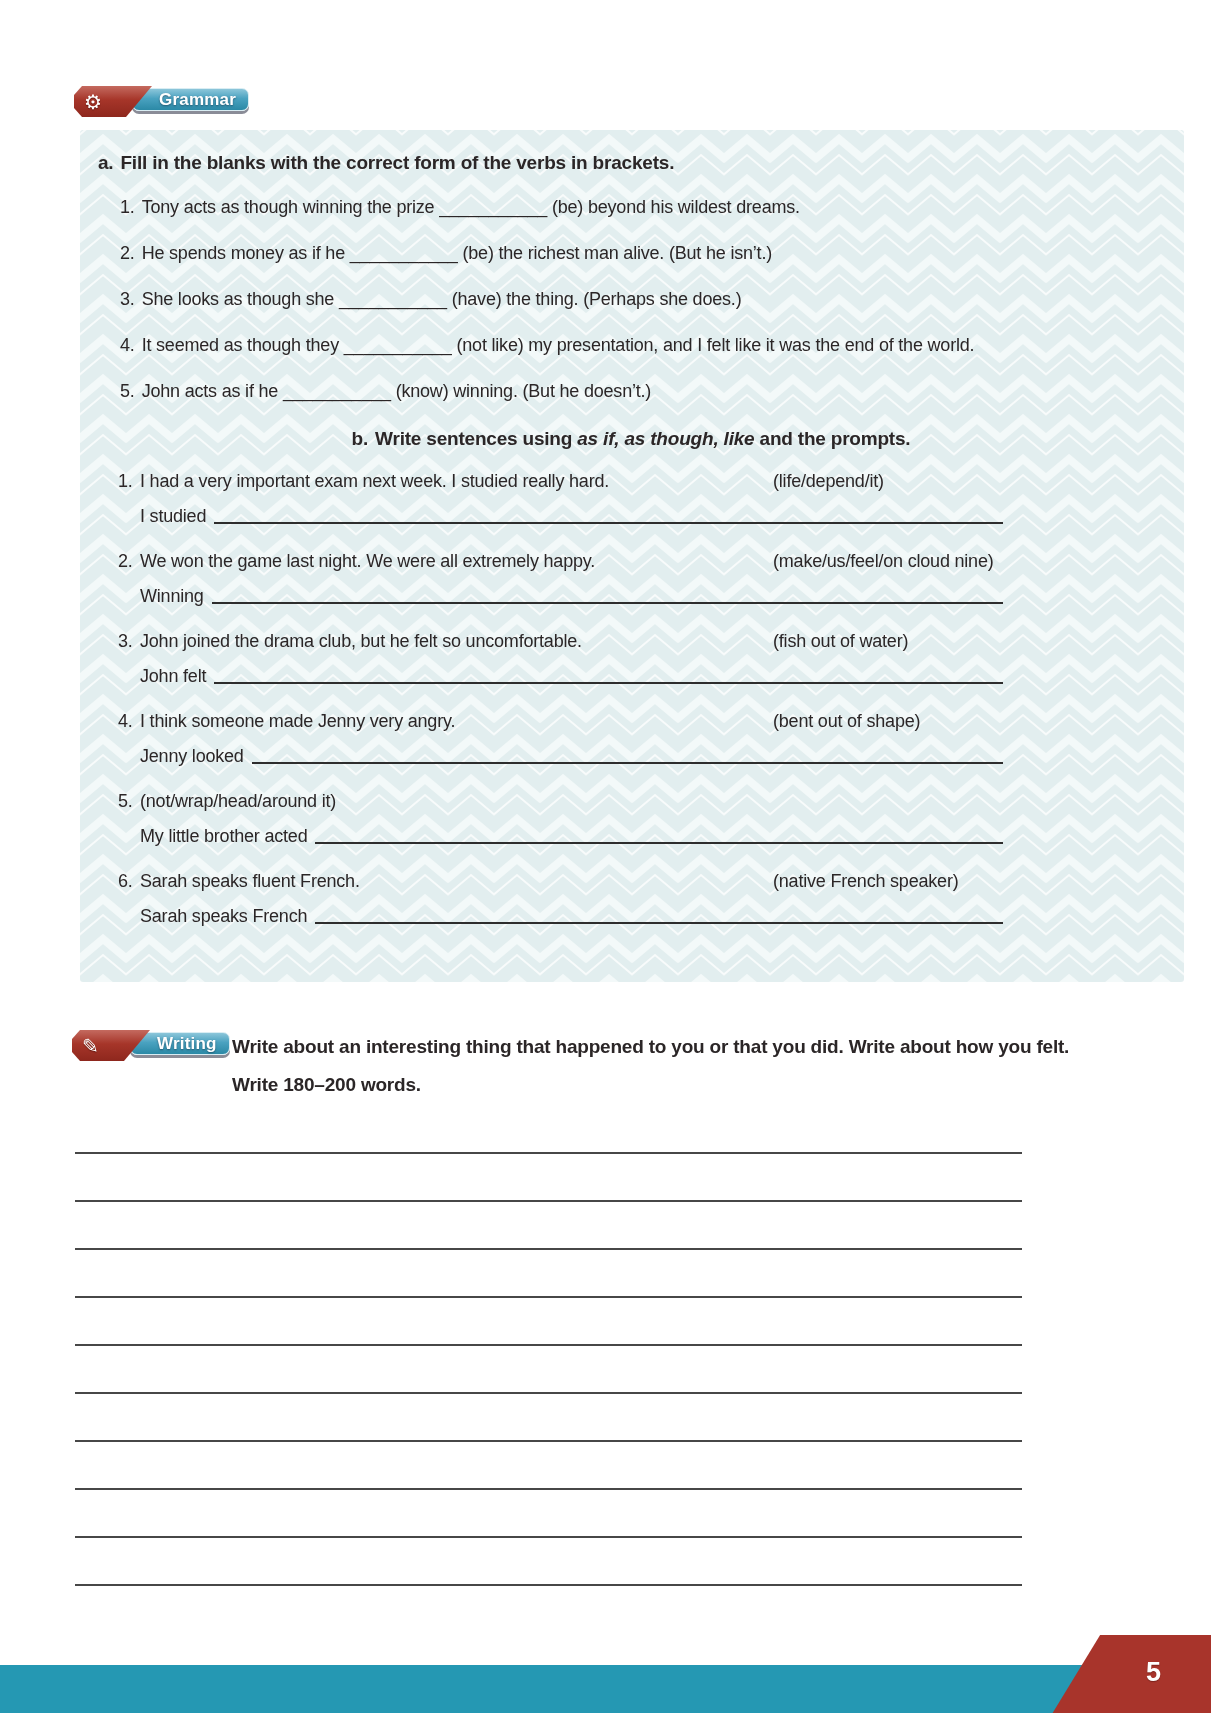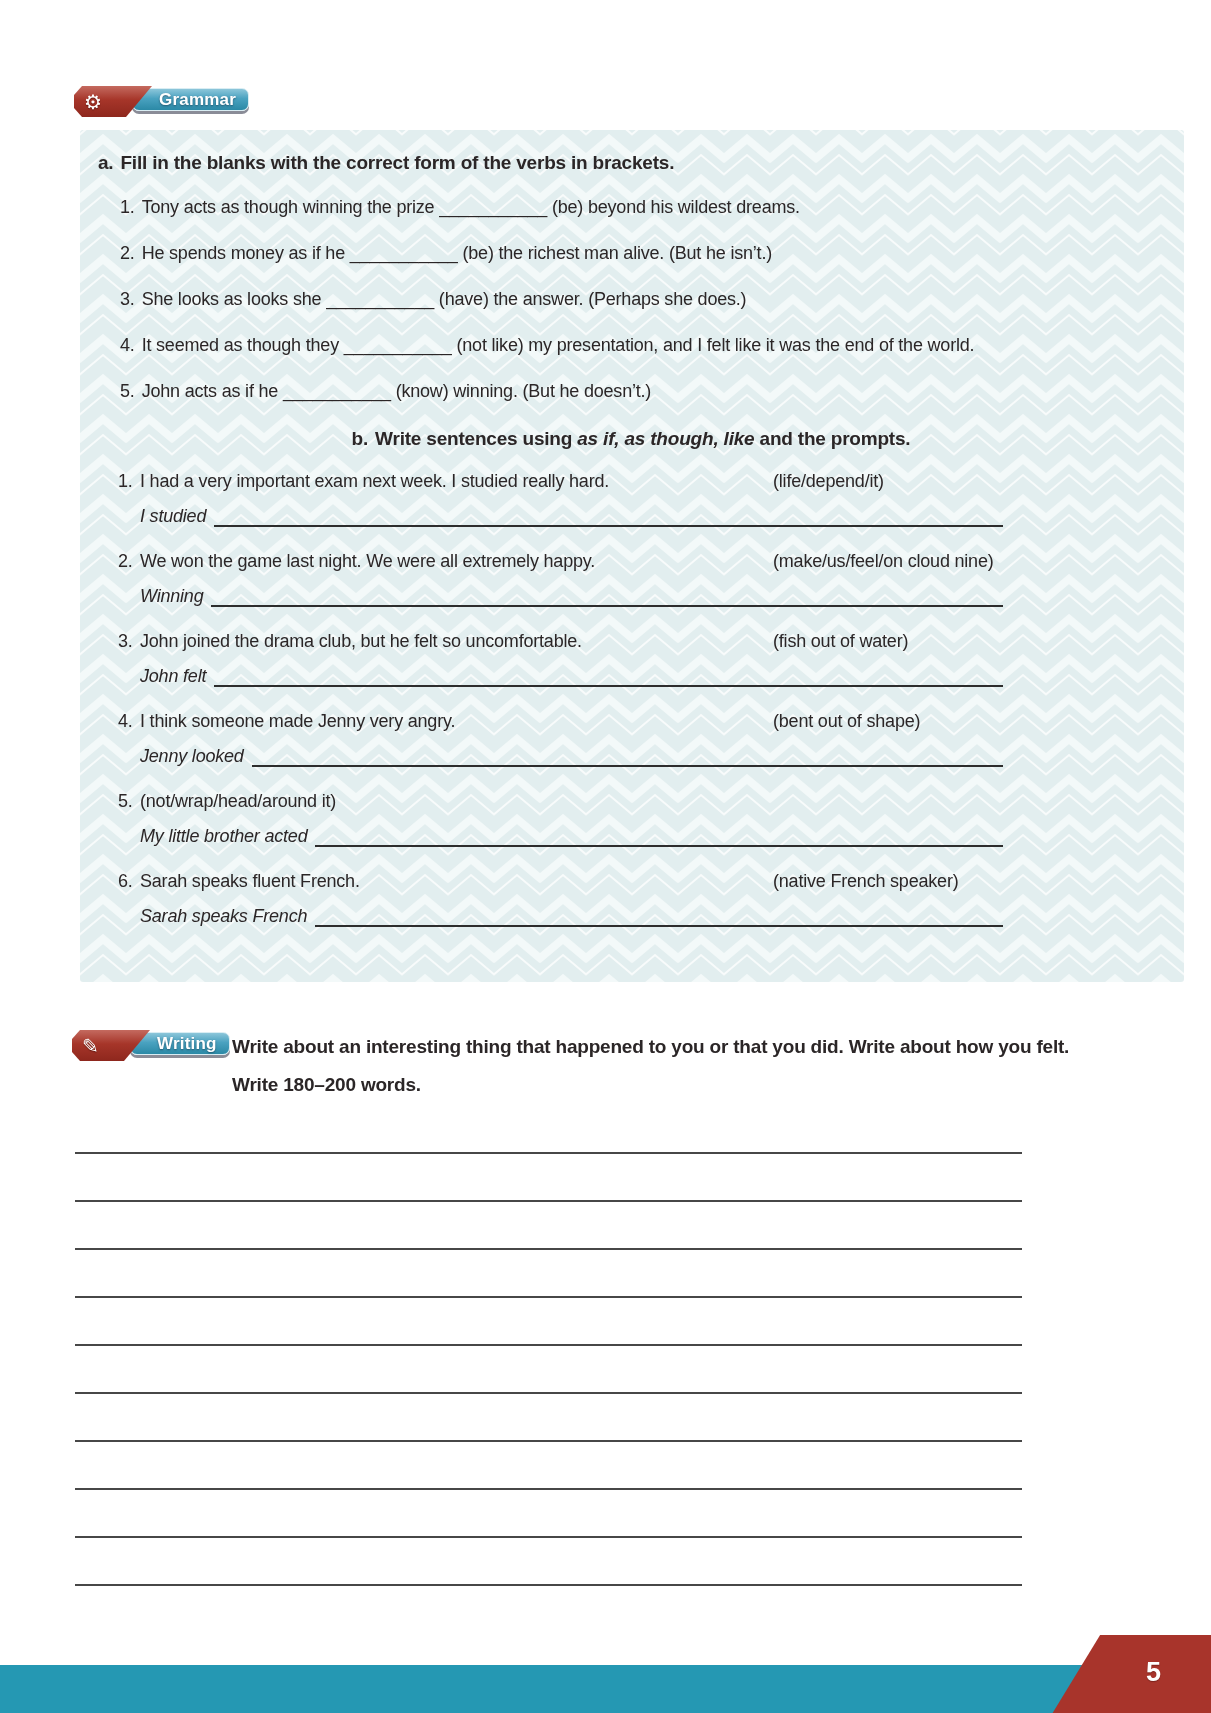--- a/index.html
+++ b/index.html
@@ -48,21 +48,21 @@
   .a-item{display:flex;line-height:22px;font-size:18px;letter-spacing:-.2px;margin-bottom:24px;margin-left:22px;}
   .item-num{flex:none;margin-right:7px;}
   .item-text{white-space:nowrap;}
   .ex-b-header{margin-top:26px;margin-bottom:20px;text-align:center;}
   .b-items{margin-left:20px;width:885px;}
   .b-item{margin-bottom:23px;}
   .b-row{display:flex;line-height:22px;font-size:18px;letter-spacing:-.2px;margin-bottom:14px;}
   .b-row .item-num{width:22px;margin-right:0;}
   .b-sentence{flex:none;width:633px;white-space:nowrap;}
   .b-prompt{white-space:nowrap;}
-  .b-answer{display:flex;align-items:flex-end;margin-left:22px;font-size:18px;letter-spacing:-.2px;line-height:21px;font-style:italic;}
+  .b-answer{display:flex;margin-left:22px;font-size:18px;letter-spacing:-.2px;line-height:21px;}
   .b-answer-start{flex:none;}
   .b-answer-line{flex:1;height:16px;border-bottom:2px solid #2d2d2d;margin-left:8px;}
   
   .writing-instructions{
     position:absolute;left:232px;top:1028px;width:960px;
     font-size:19px;font-weight:700;letter-spacing:-.2px;line-height:38px;
   }
   .ruled-lines{position:absolute;left:75px;top:1152px;width:947px;}
   .ruled-line{height:46px;border-top:2px solid #474747;}
   
@@ -113,21 +113,21 @@
         <div class="a-item">
           <span class="item-num">1.</span>
           <span class="item-text">Tony acts as though winning the prize ___________ (be) beyond his wildest dreams.</span>
         </div>
         <div class="a-item">
           <span class="item-num">2.</span>
           <span class="item-text">He spends money as if he ___________ (be) the richest man alive. (But he isn’t.)</span>
         </div>
         <div class="a-item">
           <span class="item-num">3.</span>
-          <span class="item-text">She looks as looks she ___________ (have) the answer. (Perhaps she does.)</span>
+          <span class="item-text">She looks as though she ___________ (have) the thing. (Perhaps she does.)</span>
         </div>
         <div class="a-item">
           <span class="item-num">4.</span>
           <span class="item-text">It seemed as though they ___________ (not like) my presentation, and I felt like it was the end of the world.</span>
         </div>
         <div class="a-item">
           <span class="item-num">5.</span>
           <span class="item-text">John acts as if he ___________ (know) winning. (But he doesn’t.)</span>
         </div>
       </div>

